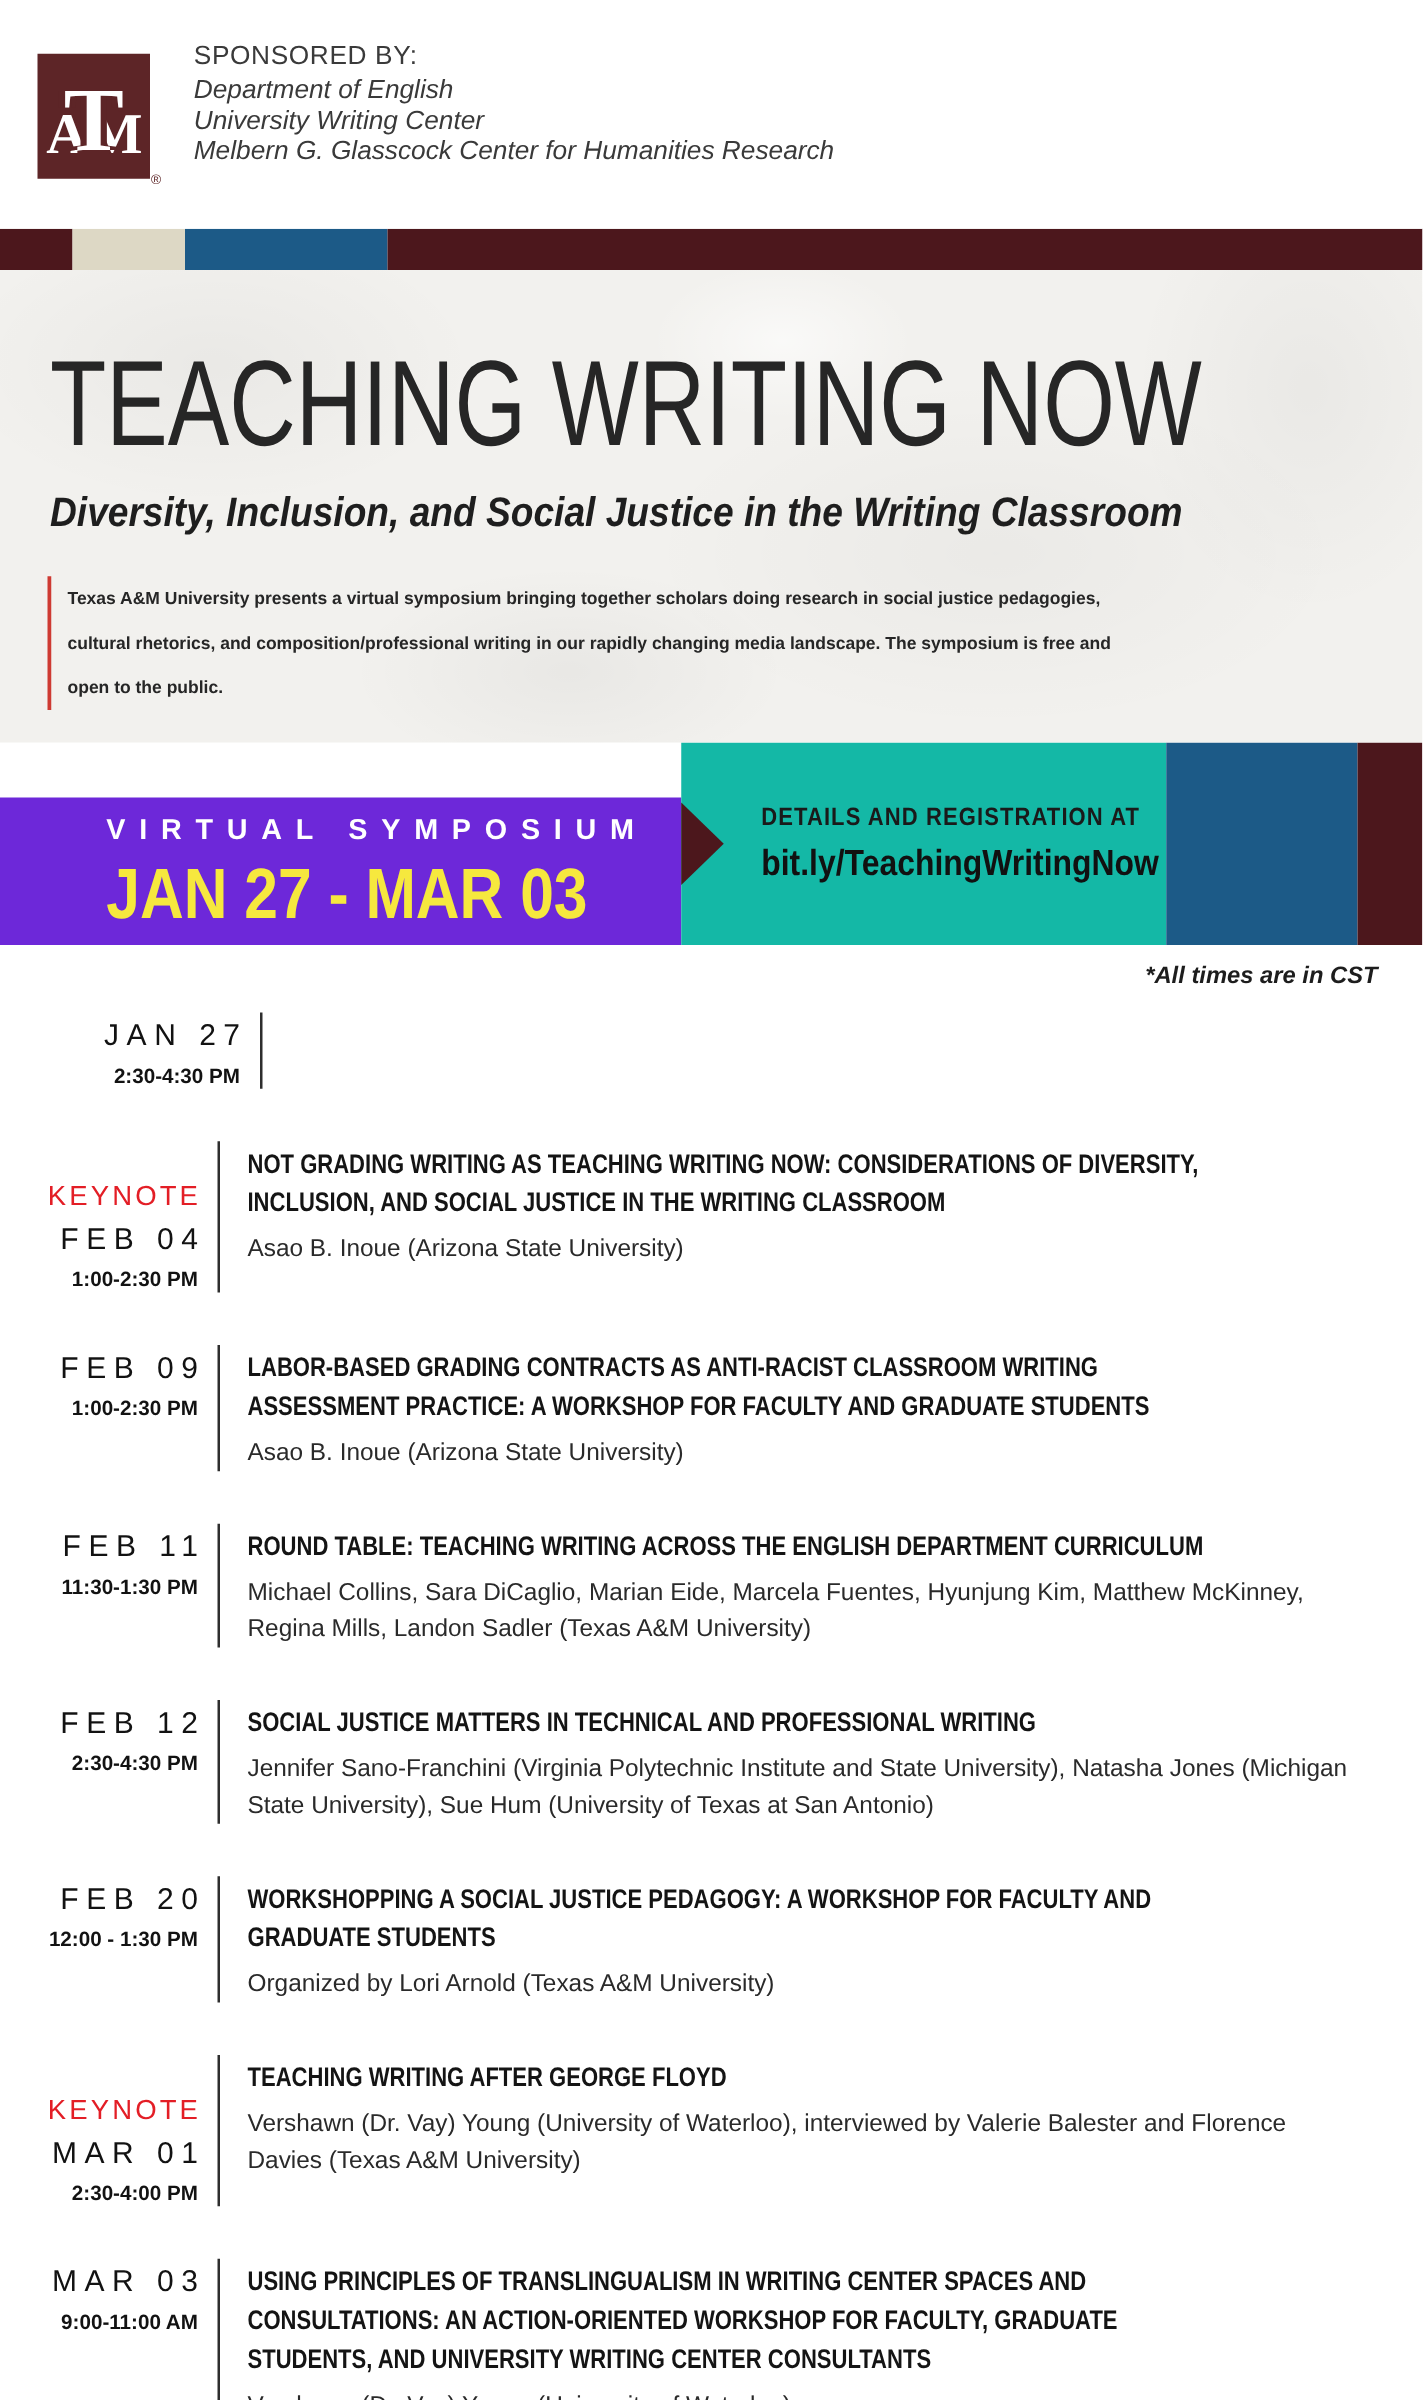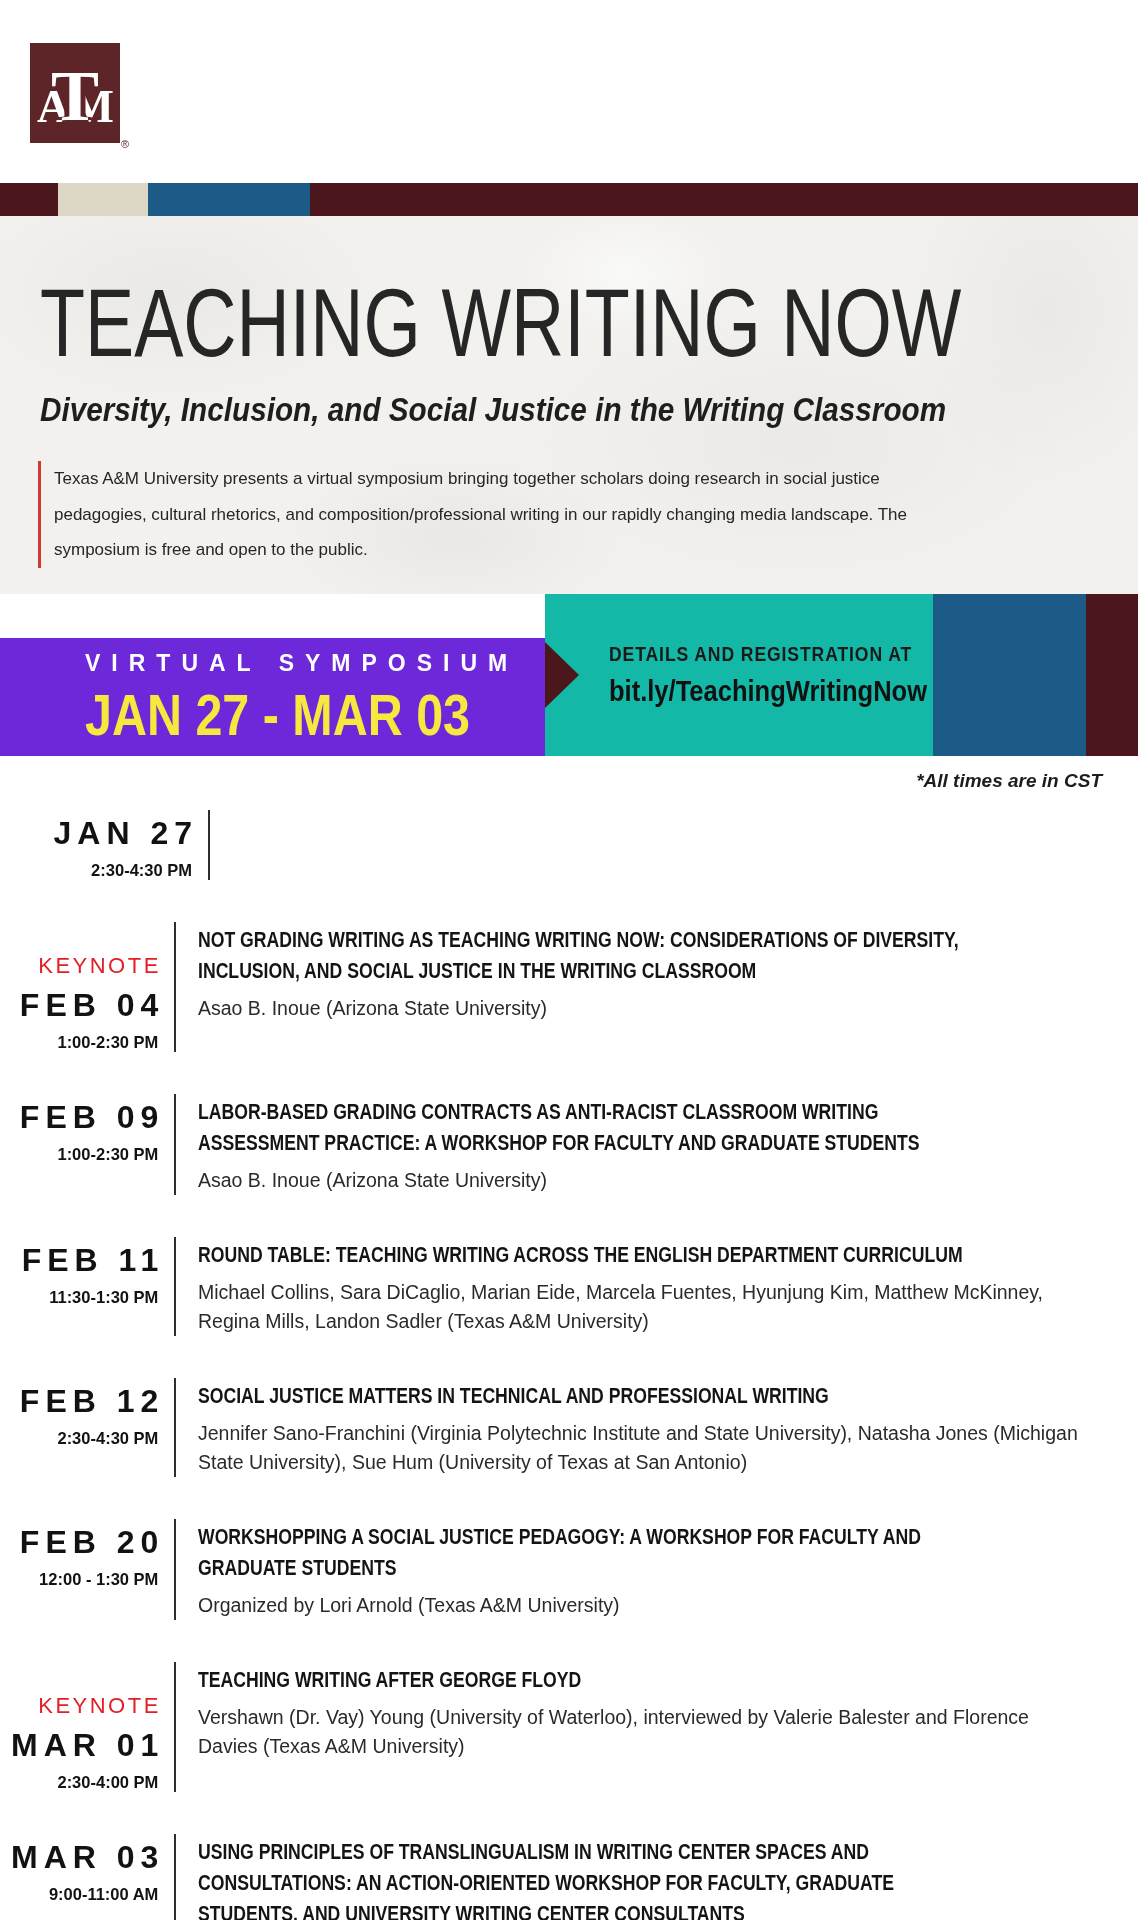--- a/index.html
+++ b/index.html
@@ -34,21 +34,21 @@
       radial-gradient(ellipse 200px 260px at 92% 25%, rgba(0,0,0,0.035), transparent 70%),
       radial-gradient(ellipse 150px 90px at 55% 15%, rgba(255,255,255,0.6), transparent 70%);
   }
   .hero-title{margin:0;padding:58px 0 0 40px;font-size:97px;line-height:1.0;font-weight:400;
       color:#262626;white-space:nowrap;}
   .hero-title .cond{display:inline-block;transform:scaleX(0.76);transform-origin:0 50%;}
   .hero-subtitle{margin:20px 0 0 40px;font-size:33px;font-style:italic;font-weight:600;
       color:#1e1e1e;white-space:nowrap;}
   .hero-subtitle .cond{display:inline-block;transform:scaleX(0.9);transform-origin:0 50%;}
   .hero-desc{margin:32px 0 18px 38px;border-left:3px solid #ce3a32;padding-left:13px;
-      max-width:872px;font-size:17px;line-height:35.5px;color:#262626;}
+      max-width:872px;font-size:14px;line-height:35.5px;color:#262626;font-weight:bold;}
   
   .banner{height:162px;display:flex;position:relative;overflow:hidden;}
   .b-maroon{width:545px;background:#6d28d9;display:flex;flex-direction:column;
       justify-content:center;padding-left:85px;box-sizing:border-box;margin-top:44px;}
   .vs-label{font-size:23px;font-weight:700;letter-spacing:11px;color:#ffffff;}
   .vs-dates{margin-top:10px;font-size:57px;font-weight:800;color:#f6e83e;line-height:1;white-space:nowrap;}
   .vs-dates .cond{display:inline-block;transform:scaleX(0.85);transform-origin:0 50%;}
   .b-arrow{position:absolute;left:545px;top:50%;transform:translateY(-50%);width:0;height:0;
       border-left:34px solid #4c171c;border-top:33px solid transparent;border-bottom:33px solid transparent;z-index:2;}
   .b-beige{width:388px;background:#14b8a6;display:flex;flex-direction:column;
@@ -61,38 +61,44 @@
   .b-maroon-end{flex:1;background:#4c171c;}
   
   .tz-note{margin-top:14px;padding-right:36px;text-align:right;font-size:19px;
       font-style:italic;font-weight:600;color:#1d1d1d;}
   
   .events{margin-top:18px;}
   .event-row{display:flex;margin-bottom:42px;}
   .date-col{width:208px;box-sizing:border-box;padding-right:16px;padding-top:5px;
       display:flex;flex-direction:column;align-items:flex-end;text-align:right;}
   .keynote{color:#e31e26;font-size:22px;font-weight:400;letter-spacing:2.5px;margin-right:-2.5px;margin-bottom:8px;margin-top:26px;}
-  .date{font-size:32px;font-weight:700;letter-spacing:6px;margin-right:-6px;color:#121212;white-space:nowrap;}
+  .date{font-size:24px;font-weight:400;letter-spacing:6px;margin-right:-6px;color:#121212;white-space:nowrap;}
   .time{margin-top:9px;font-size:16.5px;font-weight:700;color:#121212;white-space:nowrap;}
   .divider{width:2px;background:#2e2e2e;}
   .content-col{padding-left:22px;padding-top:3px;}
   .ev-title{width:940px;transform:scaleX(0.82);transform-origin:0 0;
       font-size:21.5px;font-weight:800;line-height:31px;color:#141414;}
   .speakers{margin-top:7px;font-size:19.5px;line-height:29px;color:#2a2a2a;max-width:880px;}
 </style>
 </head>
 <body>
 
 <div class="header">
   <div class="logo-box">
     <span class="logo-letter logo-a">A</span>
     <span class="logo-letter logo-t">T</span>
     <span class="logo-letter logo-m">M</span>
     <span class="registered">®</span>
   </div>
+  <div class="sponsor-block">
+    <div class="sponsored-by">SPONSORED BY:</div>
+    <div class="sponsor-line">Department of English</div>
+    <div class="sponsor-line">University Writing Center</div>
+    <div class="sponsor-line">Melbern G. Glasscock Center for Humanities Research</div>
+  </div>
 </div>
 
 <div class="colorbar">
   <div class="seg-m1"></div>
   <div class="seg-beige"></div>
   <div class="seg-blue"></div>
   <div class="seg-m2"></div>
 </div>
 
 <div class="hero">

